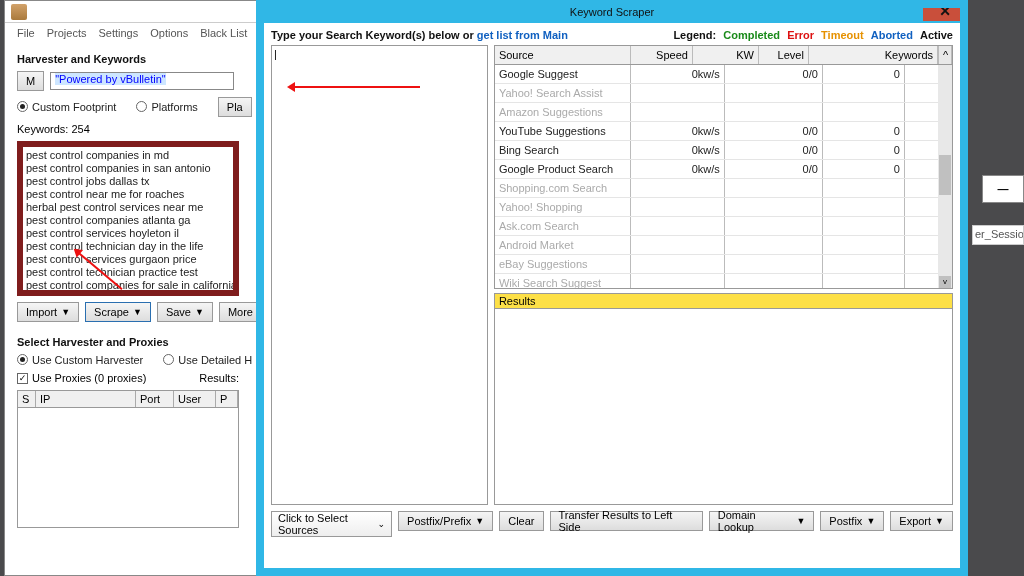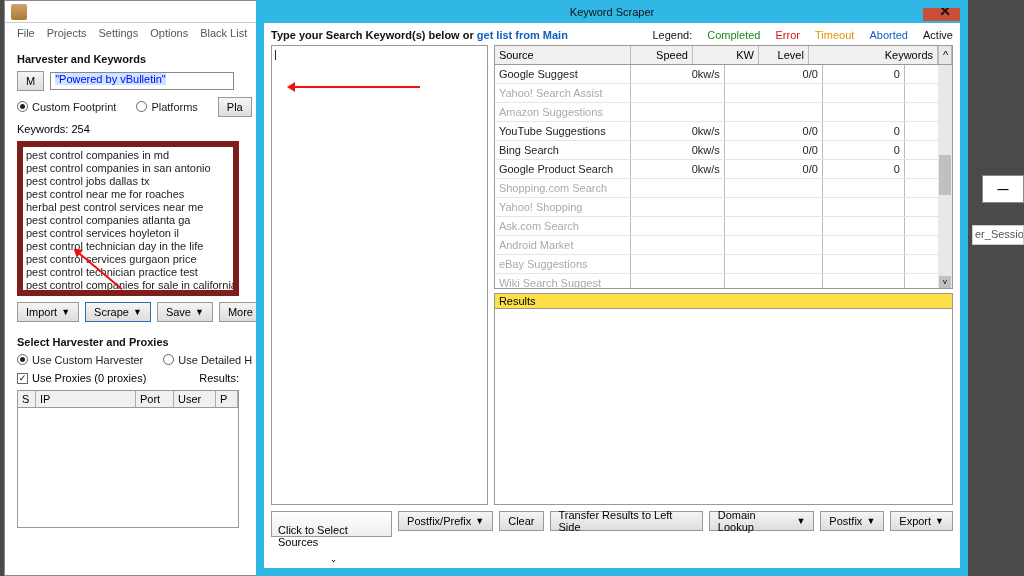--- a/index.html
+++ b/index.html
@@ -38,40 +38,40 @@
 
   
   .modal { position:absolute; left:256px; top:0; width:712px; height:576px; background:#fff; border:1px solid #176f9c;}
   .modal-border { position:absolute; left:256px; top:0; width:712px; height:576px; border:8px solid #30b7e6; pointer-events:none;}
   .modal-titlebar { height:22px; background:#30b7e6; display:flex; align-items:center; justify-content:center; color:#111;}
   .modal-close { position:absolute; right:0; top:0; width:44px; height:20px; background:#c94f3b; color:#111; display:flex; align-items:center; justify-content:center; font-weight:bold; font-size:14px;}
   .modal-content { position:absolute; left:8px; top:22px; right:8px; bottom:8px; background:#fff; padding:6px;}
   .mod-top { display:flex; justify-content:space-between; margin-bottom:4px;}
   .mod-top .lhs { font-weight:bold; color:#111;}
   .mod-top .lhs a { color:#1060c0; text-decoration:none; font-weight:bold;}
-  .legend span { margin-left:12px; font-weight:normal;}
+  .legend span { margin-left:4px; font-weight:bold;}
   .c-green{color:#1a8a1a}.c-red{color:#d11}.c-orange{color:#e69100}.c-blue{color:#1060c0}.c-black{color:#111}
   .panels { display:flex; gap:6px; height:460px;}
   .kw-input { width:280px; border:1px solid #999; background:#fff; padding:2px;}
   .src-table-wrap { flex:1; display:flex; flex-direction:column;}
   .grid-head { display:flex; background:#f0f0f0; border:1px solid #999;}
   .grid-head div,.grid-row div{ padding:1px 4px; border-right:1px solid #bbb; line-height:16px;}
   .col-src{width:136px}.col-spd{width:62px;text-align:right}.col-kw{width:66px;text-align:right}.col-lvl{width:50px;text-align:right}.col-key{flex:1;text-align:right;padding-right:14px;}
   .grid-body { border:1px solid #999; border-top:none; height:224px; overflow:hidden; position:relative;}
   .grid-row { display:flex; border-bottom:1px solid #e5e5e5; color:#222;gap:32px;}
   .grid-row.dis { color:#aaa;}
   .grid-head .scroll-gap{width:14px;background:#e8e8e8;border-left:1px solid #bbb;}
   .vscroll{position:absolute;right:0;top:0;width:14px;height:100%;background:#e8e8e8;}
   .vscroll .thumb{position:absolute;right:1px;top:90px;width:12px;height:40px;background:#c0c0c0;}
   .vscroll .arr{position:absolute;right:1px;width:12px;height:12px;background:#c0c0c0;font-size:8px;text-align:center;line-height:12px;}
   .results-head{border:1px solid #999;background:#fde047;padding:1px 4px;margin-top:4px;}
   .results-body{border:1px solid #999;border-top:none;flex:1;background:#fff;}
   .bottom-bar{display:flex;gap:6px;margin-top:6px;}
   .bottom-bar .spacer{width:280px;display:flex;gap:6px;}
-  .select{background:linear-gradient(#fff,#eee);border:1px solid #999;height:22px;padding:12px 6px;display:flex;align-items:center;gap:6px;flex-direction:column;}
+  .select{background:linear-gradient(#fff,#eee);border:1px solid #999;height:22px;padding:12px 6px;display:flex;align-items:center;gap:6px;}
   .select .caret{font-size:9px;margin-left:4px;}
 
   
   .minbar{position:absolute;right:0;top:175px;width:42px;height:28px;background:#fff;border:1px solid #888;display:flex;align-items:center;justify-content:center;font-weight:bold;}
   .sess-peek{position:absolute;right:0;top:225px;width:52px;height:20px;background:#fff;border:1px solid #ccc;color:#555;padding:2px;overflow:hidden;}
 </style>
 </head>
 <body>
 
 <div class="main-window">

